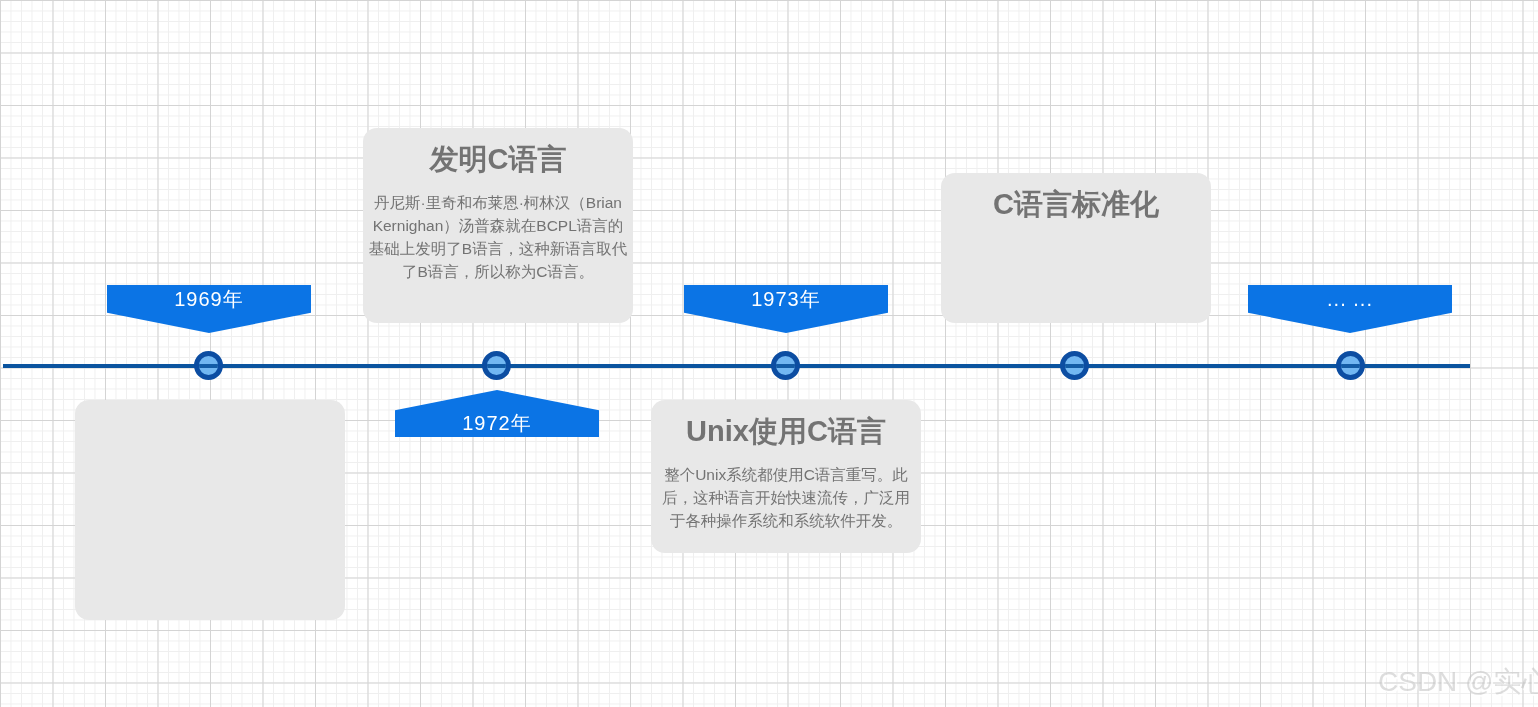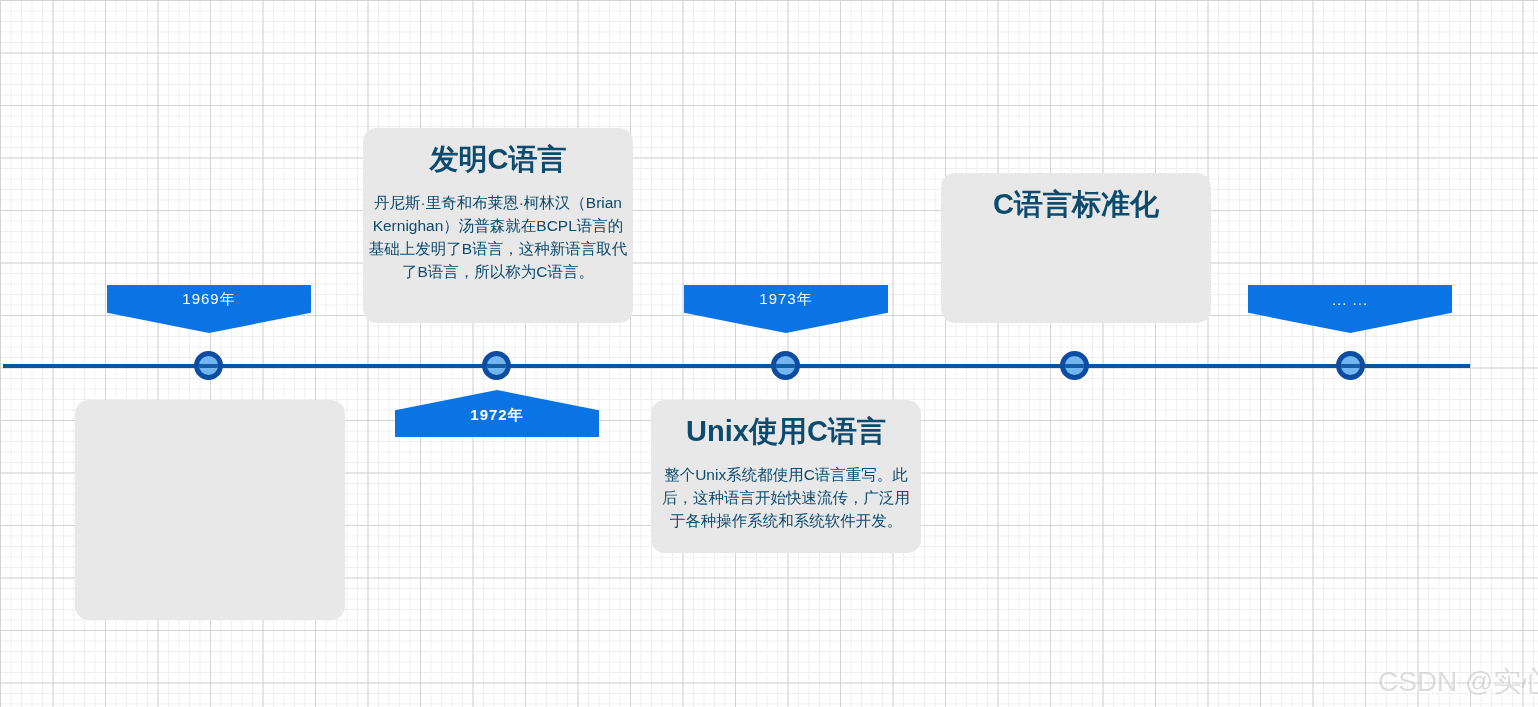--- a/index.html
+++ b/index.html
@@ -25,41 +25,41 @@
   
   .flag {
     position: absolute; width: 204px; height: 48px; z-index: 2;
     background: var(--accent-blue, #0B74E5);
   }
   .flag.down { top: 285px; clip-path: polygon(0 0, 100% 0, 100% 58%, 50% 100%, 0 58%); }
   .flag.up   { top: 390px; height: 47px; clip-path: polygon(50% 0, 100% 43%, 100% 100%, 0 100%, 0 43%); }
   .flag-label {
     position: absolute; left: 0; width: 100%;
     display: flex; align-items: center; justify-content: center;
-    color: #ffffff; font-size: 15px; letter-spacing: 1px;
+    color: #ffffff; font-size: 20px; letter-spacing: 1px;
   }
   .flag.down .flag-label { top: 0; height: 28px; }
-  .flag.up   .flag-label { bottom: 8px; height: 27px; font-weight: bold; }
+  .flag.up   .flag-label { bottom: 0; height: 27px; }
 
   
   .node {
     position: absolute; top: 351px; width: 19px; height: 19px;
     border: 5px solid var(--node-ring, #0C4DA2); border-radius: 50%;
     background: var(--node-fill, #72B7F2); z-index: 3; overflow: hidden;
   }
   .node::after {
     content: ""; position: absolute; left: -2px; right: -2px; top: 50%;
     margin-top: -2px; height: 4px; background: var(--line-blue, #0B549F); opacity: .92;
   }
 
   
   .card {
     position: absolute; width: 270px; box-sizing: border-box;
     background: var(--card-bg, #E8E8E8); border-radius: 14px;
-    padding: 8px 5px 12px; text-align: center; z-index: 2; color: #0c4a6e;
+    padding: 8px 5px 12px; text-align: center; z-index: 2; color: #737373;
   }
   .card-title { font-size: 29px; font-weight: bold; line-height: 38px; margin-top: 4px; }
   .card-body  { font-size: 15.5px; line-height: 23px; margin-top: 13px; }
 
   .watermark {
     position: absolute; left: 1378px; top: 663px; z-index: 4;
     font-size: 28px; white-space: nowrap;
     color: rgba(193,193,193,0.55);
     text-shadow: 2px 2px 1px rgba(255,255,255,0.95);
   }

